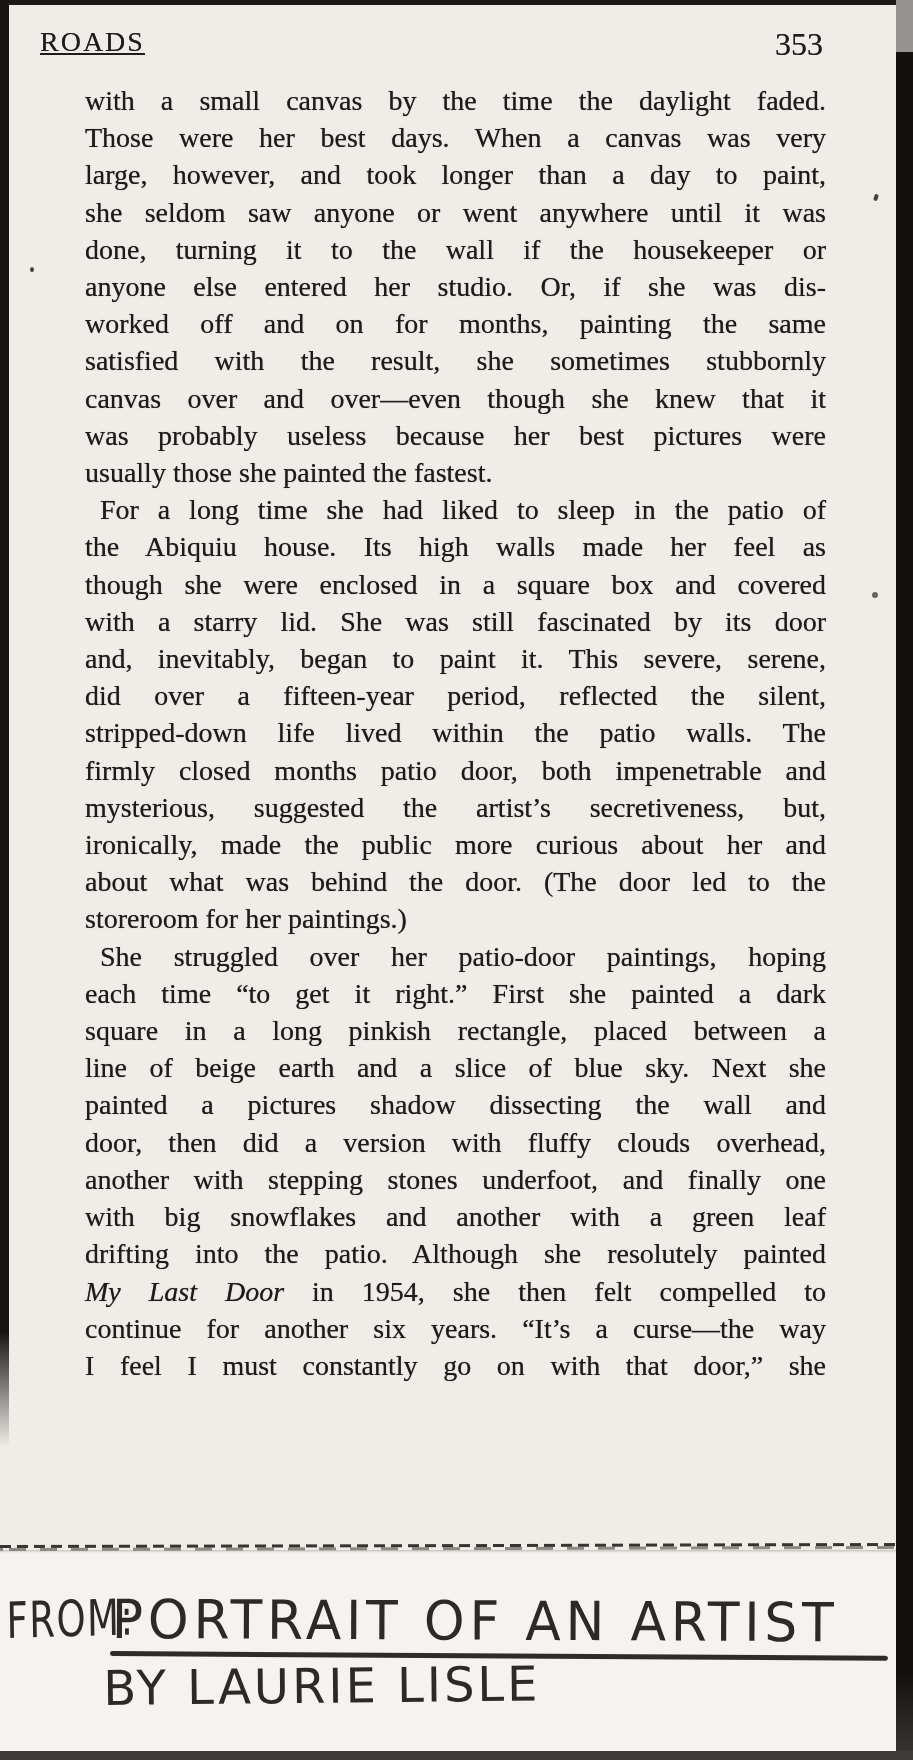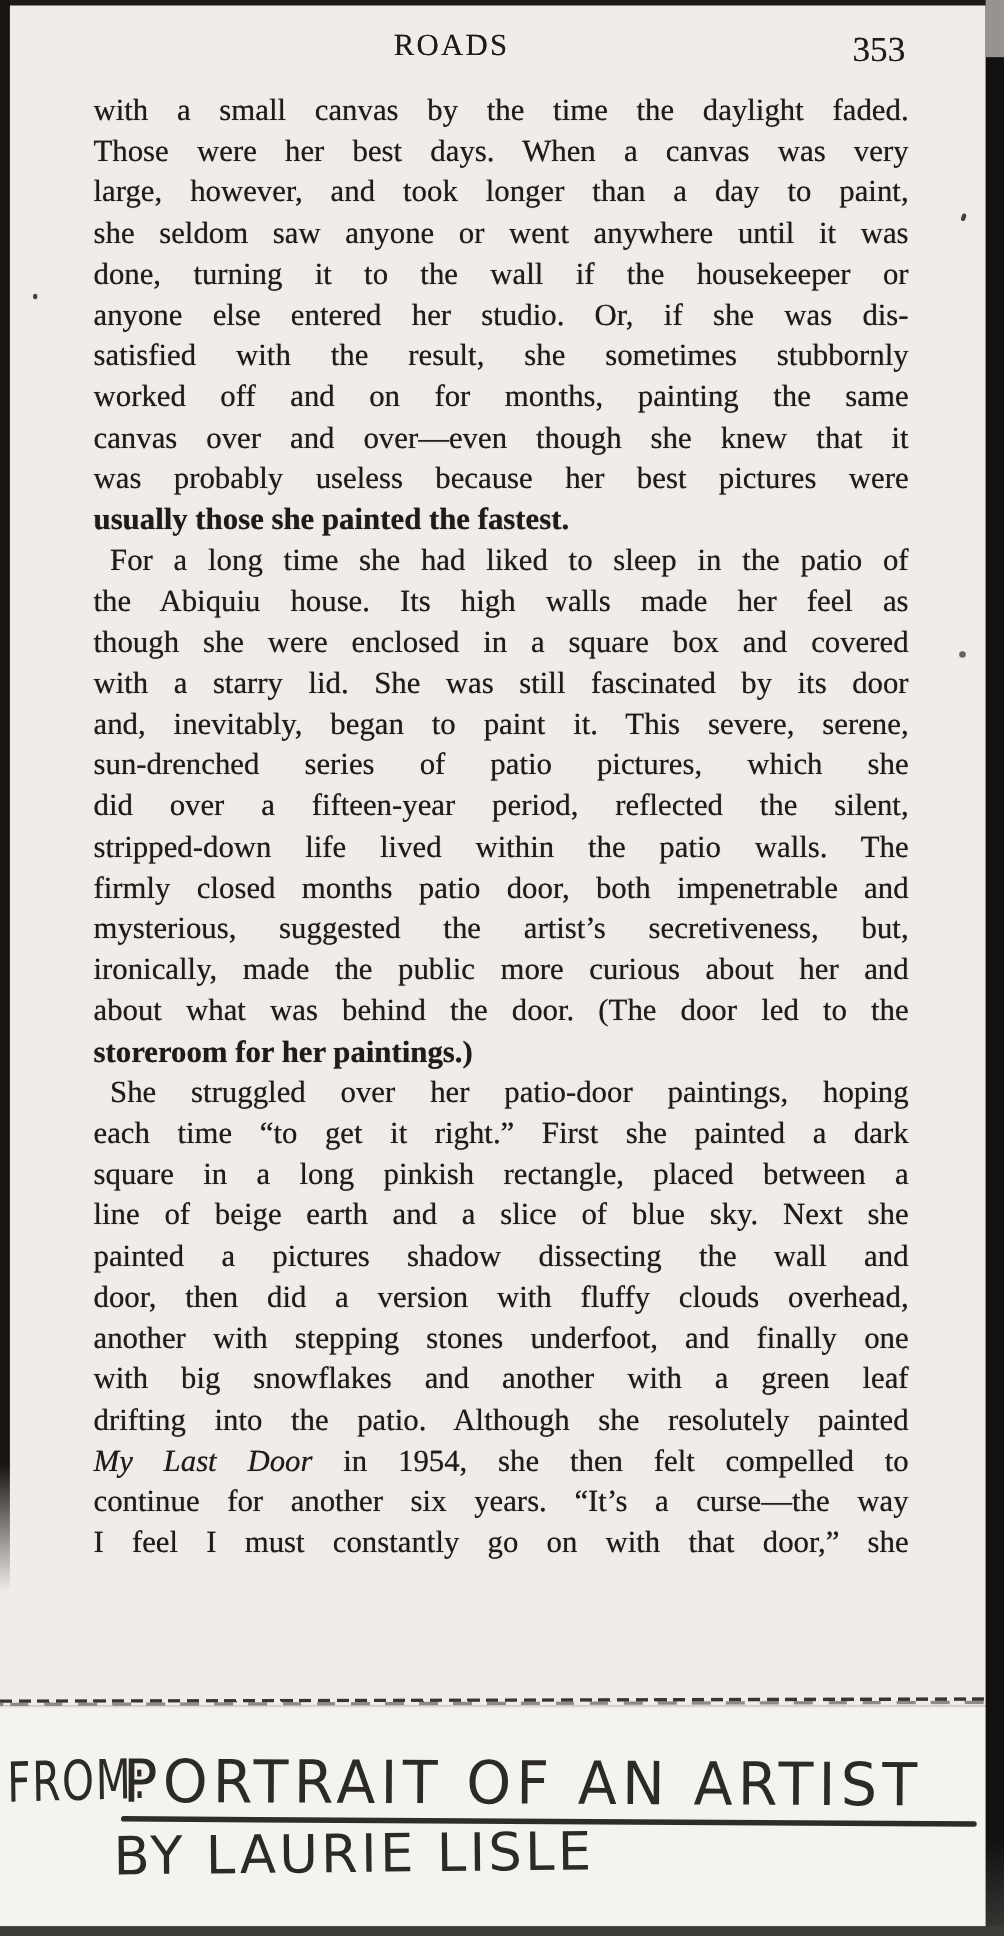--- a/index.html
+++ b/index.html
@@ -24,46 +24,46 @@
                  background: linear-gradient(180deg, #161514 0 92%, rgba(22,21,20,0) 100%); }
   .edge-right  { position: absolute; right: 0; top: 0; width: 17px; height: 100%;
                  background: linear-gradient(180deg, #121110 0 95%, #3a3835 100%); }
   .corner-gray { position: absolute; right: 0; top: 0; width: 17px; height: 52px; background: #969390; }
   .edge-bottom { position: absolute; left: 0; bottom: 0; width: 100%; height: 9px; background: #3d3b37; }
 
   
   .header-title {
     position: absolute;
     left: 85px; top: 26px; width: 741px;
-    text-align: center;
     transform: translateX(-45px);
     font-size: 28px;
     letter-spacing: 2px;
     color: #1e1d1c;
     text-shadow: 0 0 0.6px rgba(25,25,25,0.7);
+    text-decoration: underline;
   }
   .page-number {
     position: absolute;
     left: 775px; top: 26px;
     font-size: 32px;
     color: #1e1d1c;
     text-shadow: 0 0 0.6px rgba(25,25,25,0.7);
   }
 
   
   .body-text {
     position: absolute;
     left: 85px; top: 82px; width: 741px;
     font-size: 28px;
     line-height: 37.2px;
     color: #1d1c1b;
     text-shadow: 0 0 0.7px rgba(30,28,26,0.75);
   }
   .line { text-align: justify; text-align-last: justify; white-space: normal; }
-  .line.last { text-align-last: left; font-weight: bold; }
+  .line.last { text-align-last: left; }
   .line.indent { padding-left: 15px; }
 
   
   .tear-line {
     position: absolute;
     left: 0; top: 1543px; width: 913px; height: 7px;
     background:
       repeating-linear-gradient(90deg, rgba(35,32,30,0.9) 0 11px, rgba(35,32,30,0) 11px 17px),
       repeating-linear-gradient(90deg, rgba(60,55,50,0) 0 6px, rgba(60,55,50,0.55) 6px 23px, rgba(60,55,50,0) 23px 31px);
     background-position: 0 1px, 3px 4px;
@@ -134,31 +134,30 @@
   <div class="header-title">ROADS</div>
   <div class="page-number">353</div>
 
   <div class="body-text">
       <div class="line"><span>with a small canvas by the time the daylight faded.</span></div>
       <div class="line"><span>Those were her best days. When a canvas was very</span></div>
       <div class="line"><span>large, however, and took longer than a day to paint,</span></div>
       <div class="line"><span>she seldom saw anyone or went anywhere until it was</span></div>
       <div class="line"><span>done, turning it to the wall if the housekeeper or</span></div>
       <div class="line"><span>anyone else entered her studio. Or, if she was dis-</span></div>
+      <div class="line"><span>worked off and on for months, painting the same</span></div>
       <div class="line"><span>satisfied with the result, she sometimes stubbornly</span></div>
-      <div class="line"><span>worked off and on for months, painting the same</span></div>
       <div class="line"><span>canvas over and over—even though she knew that it</span></div>
       <div class="line"><span>was probably useless because her best pictures were</span></div>
       <div class="line last"><span>usually those she painted the fastest.</span></div>
       <div class="line indent"><span>For a long time she had liked to sleep in the patio of</span></div>
       <div class="line"><span>the Abiquiu house. Its high walls made her feel as</span></div>
       <div class="line"><span>though she were enclosed in a square box and covered</span></div>
       <div class="line"><span>with a starry lid. She was still fascinated by its door</span></div>
       <div class="line"><span>and, inevitably, began to paint it. This severe, serene,</span></div>
-      <div class="line"><span>sun-drenched series of patio pictures, which she</span></div>
       <div class="line"><span>did over a fifteen-year period, reflected the silent,</span></div>
       <div class="line"><span>stripped-down life lived within the patio walls. The</span></div>
       <div class="line"><span>firmly closed months patio door, both impenetrable and</span></div>
       <div class="line"><span>mysterious, suggested the artist’s secretiveness, but,</span></div>
       <div class="line"><span>ironically, made the public more curious about her and</span></div>
       <div class="line"><span>about what was behind the door. (The door led to the</span></div>
       <div class="line last"><span>storeroom for her paintings.)</span></div>
       <div class="line indent"><span>She struggled over her patio-door paintings, hoping</span></div>
       <div class="line"><span>each time “to get it right.” First she painted a dark</span></div>
       <div class="line"><span>square in a long pinkish rectangle, placed between a</span></div>

